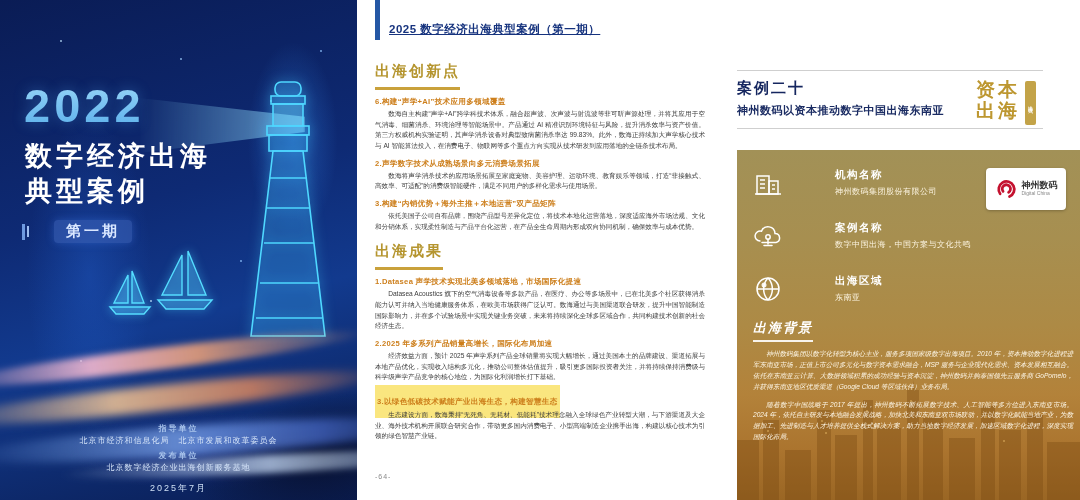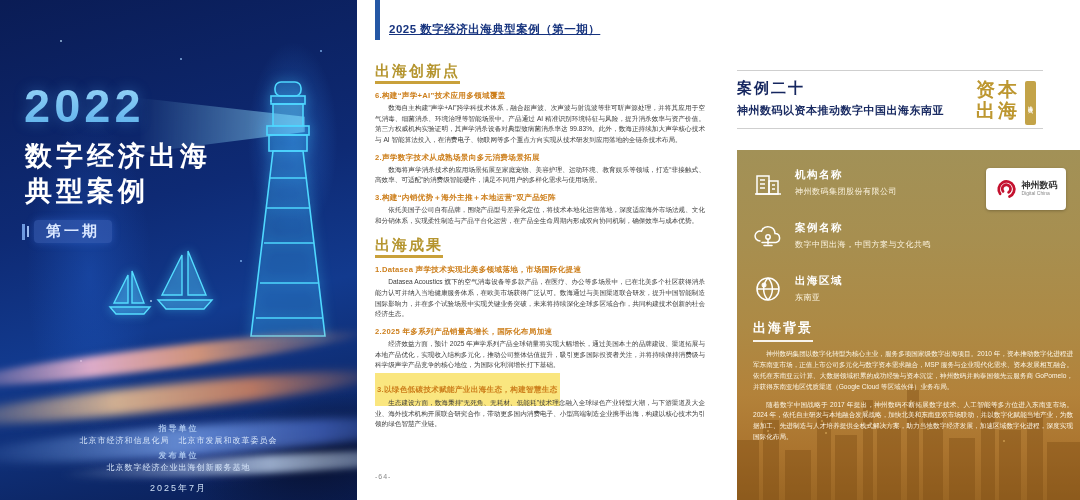--- a/index.html
+++ b/index.html
@@ -18,21 +18,21 @@
     300px 140px 0 #bfe4ff,180px 220px 0 #8fc4ff,90px 260px 0 #cfeaff,20px 320px 0 #9fd0ff;opacity:.8;}
   .cover-year{position:absolute;left:24px;top:78px;font-size:47px;font-weight:800;letter-spacing:4px;
     background:linear-gradient(180deg,#a6ddf8,#59aee8);-webkit-background-clip:text;background-clip:text;color:#76c6f2;
     -webkit-text-fill-color:transparent;text-shadow:0 0 14px rgba(90,180,255,.35);}
   .cover-title{position:absolute;left:25px;top:140px;font-size:27px;font-weight:800;color:#fff;letter-spacing:4px;line-height:1.2;}
   .cover-subtitle{position:absolute;left:25px;top:173px;font-size:27px;font-weight:800;color:#fff;letter-spacing:4px;}
   .issue{position:absolute;left:22px;top:220px;display:flex;align-items:center;}
   .issue .bar1{width:3px;height:16px;background:#6e9ae0;margin-right:2px;}
   .issue .bar2{width:2px;height:11px;background:#9cbcf0;margin-right:5px;}
   .issue .pill{background:rgba(70,110,200,.45);border-radius:4px;padding:2px 12px;color:#d9e7ff;
-    font-size:15px;font-weight:700;letter-spacing:3px;box-shadow:0 0 8px rgba(80,140,255,.3);}
+    font-size:15px;font-weight:700;letter-spacing:3px;box-shadow:0 0 8px rgba(80,140,255,.3);margin-left:20px;}
   .beam{position:absolute;left:140px;top:98px;width:165px;height:55px;
     background:linear-gradient(to left,rgba(150,225,255,.6),rgba(150,225,255,.02));
     clip-path:polygon(0 0,100% 34%,100% 62%,0 100%);filter:blur(1px);}
   .lighthouse{position:absolute;right:8px;top:78px;filter:drop-shadow(0 0 6px rgba(70,210,255,.7));}
   .boats{position:absolute;left:100px;top:245px;filter:drop-shadow(0 0 5px rgba(70,210,255,.8));}
   .trail{position:absolute;border-radius:50%;}
   .trail.t1{left:-60px;top:348px;width:430px;height:22px;transform:rotate(-7deg);filter:blur(3px);
     background:linear-gradient(90deg,rgba(255,255,255,0),rgba(255,190,210,.85) 35%,rgba(255,170,120,.8) 60%,rgba(255,120,80,0));}
   .trail.t2{left:-70px;top:385px;width:460px;height:26px;transform:rotate(-6deg);filter:blur(4px);
     background:linear-gradient(90deg,rgba(255,210,160,0),rgba(255,205,150,.8) 40%,rgba(255,150,90,.7) 70%,rgba(255,120,60,0));}
@@ -46,21 +46,21 @@
   .cf-label{font-size:8px;font-weight:700;color:#a9c4ec;letter-spacing:2px;}
   .cf-val{font-size:8px;color:#d4e3f8;letter-spacing:1px;margin-bottom:4px;}
   .cf-date{font-size:9px;color:#cfe0f5;letter-spacing:2px;margin-top:9px;}
 
   
   .page-mid{position:relative;width:380px;flex:0 0 380px;height:500px;background:#fff;box-sizing:border-box;
     padding:0 32px 0 18px;}
   .mid-bar{position:absolute;left:18px;top:0;width:5px;height:40px;background:#2457a5;}
   .mid-header{position:absolute;left:32px;top:22px;font-size:11.5px;font-weight:700;color:#16337e;letter-spacing:.5px;text-decoration:underline;}
   .sec-title{display:inline-block;font-size:15px;font-weight:800;color:#b5952f;letter-spacing:2px;
-    border-bottom:3px solid #c9a13b;padding-bottom:0;}
+    border-bottom:3px solid #c9a13b;padding-bottom:6px;}
   .sec-innov{margin-top:62px;}
   .sec-res{margin-top:10px;}
   .item{margin-top:7px;}
   .item-h{font-size:7.6px;font-weight:700;color:#cd7f1c;letter-spacing:.3px;}
   .item-h.hl{background:rgba(248,222,84,.75);display:inline;padding:12px 2px;text-align:center;}
   .item-b{font-size:6.6px;color:#3c3c3c;line-height:1.62;text-align:justify;text-indent:2em;margin-top:2px;}
   .pagenum{position:absolute;left:18px;bottom:20px;font-size:7px;color:#8a8a8a;letter-spacing:1px;}
 
   
   .page-case{position:relative;width:343px;flex:1;height:500px;background:#fff;overflow:hidden;}
@@ -71,30 +71,30 @@
   .case-tag{position:absolute;right:60px;top:80px;width:44px;font-size:19px;font-weight:800;color:#bd9730;
     letter-spacing:3px;line-height:1.1;word-break:break-all;}
   .case-tag-side{position:absolute;right:44px;top:81px;width:11px;height:44px;background:#c3a348;border-radius:2px;
     writing-mode:vertical-rl;font-size:5px;color:#fff;letter-spacing:1px;display:flex;align-items:center;justify-content:center;}
   .photo{position:absolute;left:0;top:150px;right:0;bottom:0;
     background:linear-gradient(180deg,#a29157 0%,#a78f50 25%,#ad8a45 50%,#b3823a 70%,#ab742e 86%,#9a6624 100%);}
   .photo .glow{position:absolute;left:0;right:0;bottom:0;height:180px;
     background:radial-gradient(closest-side at 55% 100%,rgba(240,150,50,.55),rgba(240,150,50,0));}
   .skyline{position:absolute;bottom:0;left:0;}
   .info{position:absolute;left:16px;top:18px;}
-  .info-row{display:flex;align-items:flex-start;margin-bottom:23px;}
+  .info-row{display:flex;align-items:flex-start;margin-bottom:23px;gap:40px;}
   .info-icn{width:30px;height:30px;margin-right:12px;flex:0 0 30px;}
   .info-label{font-size:10.5px;font-weight:800;color:#ffffff;letter-spacing:1.5px;}
   .info-value{font-size:8px;color:#fbf3df;margin-top:4px;letter-spacing:.5px;}
   .logo-card{position:absolute;right:14px;top:18px;width:80px;height:42px;background:#fff;border-radius:4px;
     box-shadow:0 1px 3px rgba(0,0,0,.25);display:flex;align-items:center;justify-content:center;}
   .logo-txt{margin-left:5px;line-height:1.1;}
   .logo-cn{font-size:9px;font-weight:800;color:#333;}
   .logo-en{font-size:5px;color:#8a8a8a;}
-  .bg-sec{position:absolute;left:16px;top:168px;right:7px;}
+  .bg-sec{position:absolute;left:16px;top:168px;right:7px;font-style:italic;}
   .bg-title{display:inline-block;font-size:13px;font-weight:800;color:#fff;letter-spacing:2px;
     border-bottom:2.5px solid rgba(255,255,255,.9);padding-bottom:3px;}
   .bg-para{font-size:6.6px;color:#fdf6e6;line-height:1.65;text-align:justify;text-indent:2em;margin-top:7px;}
 </style>
 </head>
 <body>
 
 <div class="spread">
 
   <div class="cover">

